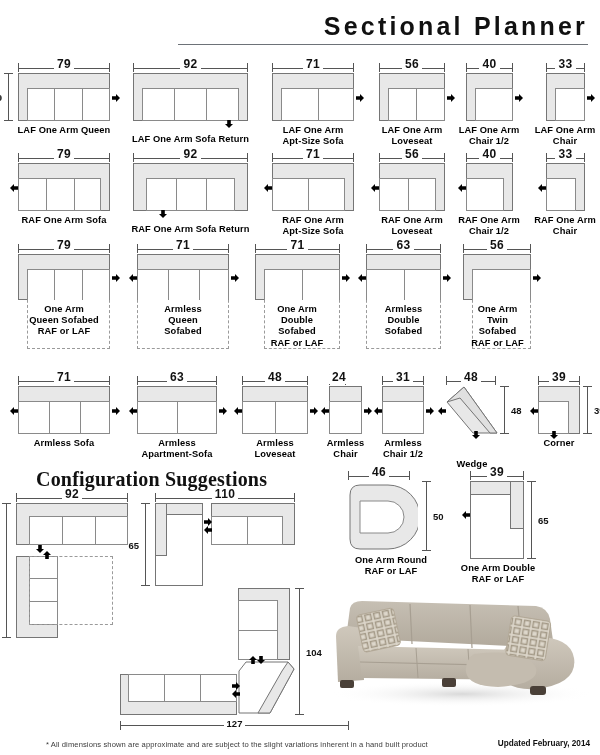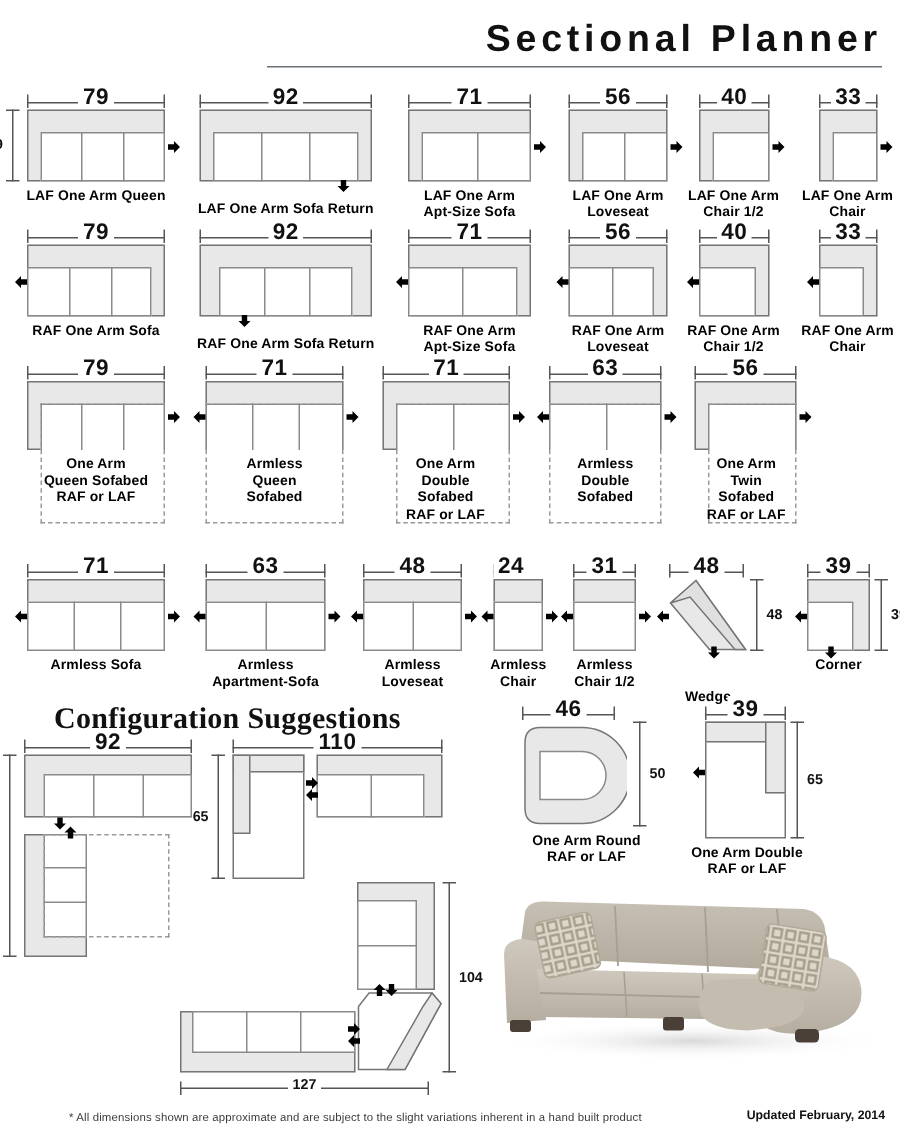--- a/index.html
+++ b/index.html
@@ -50,21 +50,21 @@
   }
 
   
   .dim-top{position:absolute;height:9px;}
   .dim-top .ln{position:absolute;left:0;right:0;top:6px;height:1px;background:#555;}
   .dim-top .tick-l,.dim-top .tick-r{position:absolute;top:1px;width:1px;height:9px;background:#555;}
   .dim-top .tick-l{left:0;}
   .dim-top .tick-r{right:0;}
   .dim-top .val{
     position:absolute;left:0;right:0;top:-3px;text-align:center;
-    font-size:15px;font-weight:bold;letter-spacing:.4px;line-height:11px;
+    font-size:12px;font-weight:bold;letter-spacing:.4px;line-height:11px;
   }
   .dim-top .val span{background:#fff;padding:0 3px;}
 
   .dim-right{position:absolute;width:9px;}
   .dim-right .ln{position:absolute;top:0;bottom:0;left:4px;width:1px;background:#555;}
   .dim-right .tick-t,.dim-right .tick-b{position:absolute;left:0;width:9px;height:1px;background:#555;}
   .dim-right .tick-t{top:0;}
   .dim-right .tick-b{bottom:0;}
   .dim-right .val{
     position:absolute;left:11px;top:50%;transform:translateY(-50%);
@@ -832,21 +832,21 @@
           <path d="M9 3.2H5V1L1 5l4 4V6.8h4z" fill="#000"></path>
         </svg>
     </div>
 
     <div class="dim-right" style="left:175px;top:0px;height:127px;">
       <div class="ln"></div>
         <div class="tick-t"></div>
         <div class="tick-b"></div>
       <div class="val">104</div>
     </div>
-    <div class="dim-bottom" style="left:0px;top:133px;width:166px;">
+    <div class="dim-bottom" style="left:0px;top:133px;width:181px;padding-left:48px;">
       <div class="ln"></div>
         <div class="tick-l"></div>
         <div class="tick-r"></div>
       <div class="val"><span>127</span></div>
     </div>
   </div>
 
   <div class="photo" style="left:322px;top:592px;width:272px;height:115px;">
     <svg width="272" height="115" viewBox="0 0 272 115">
       <defs>

